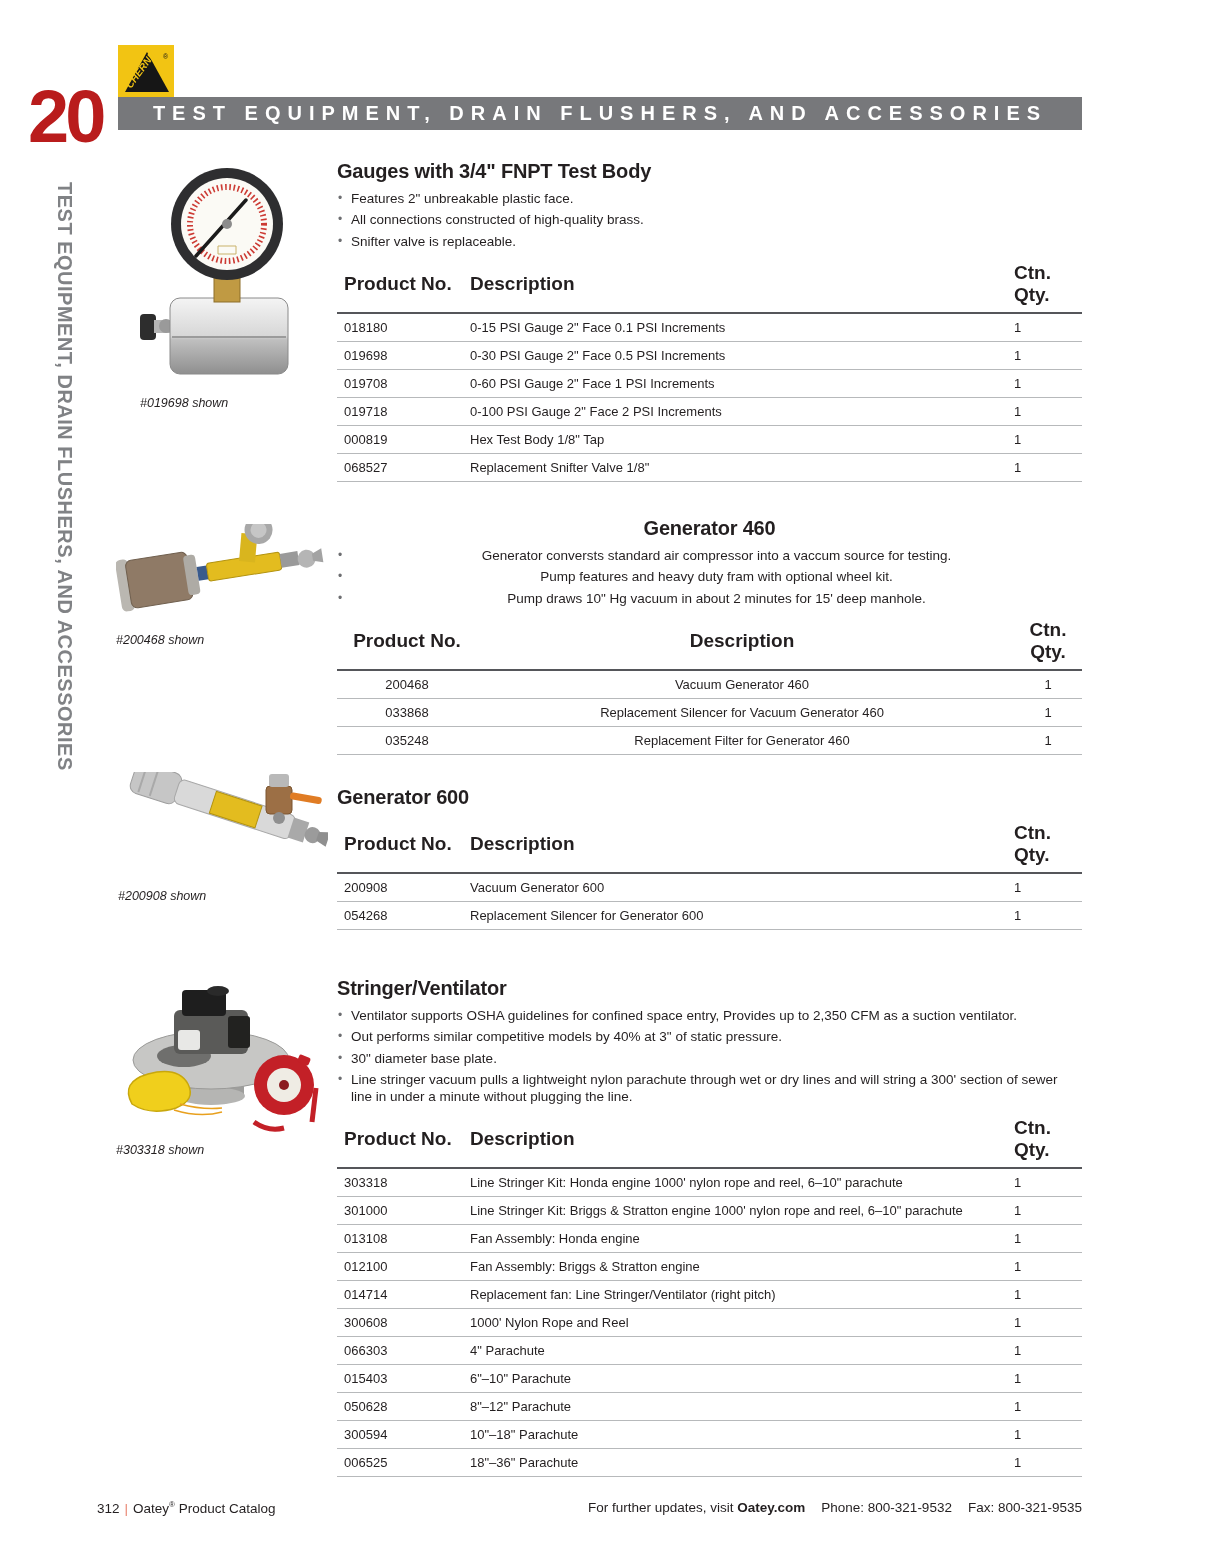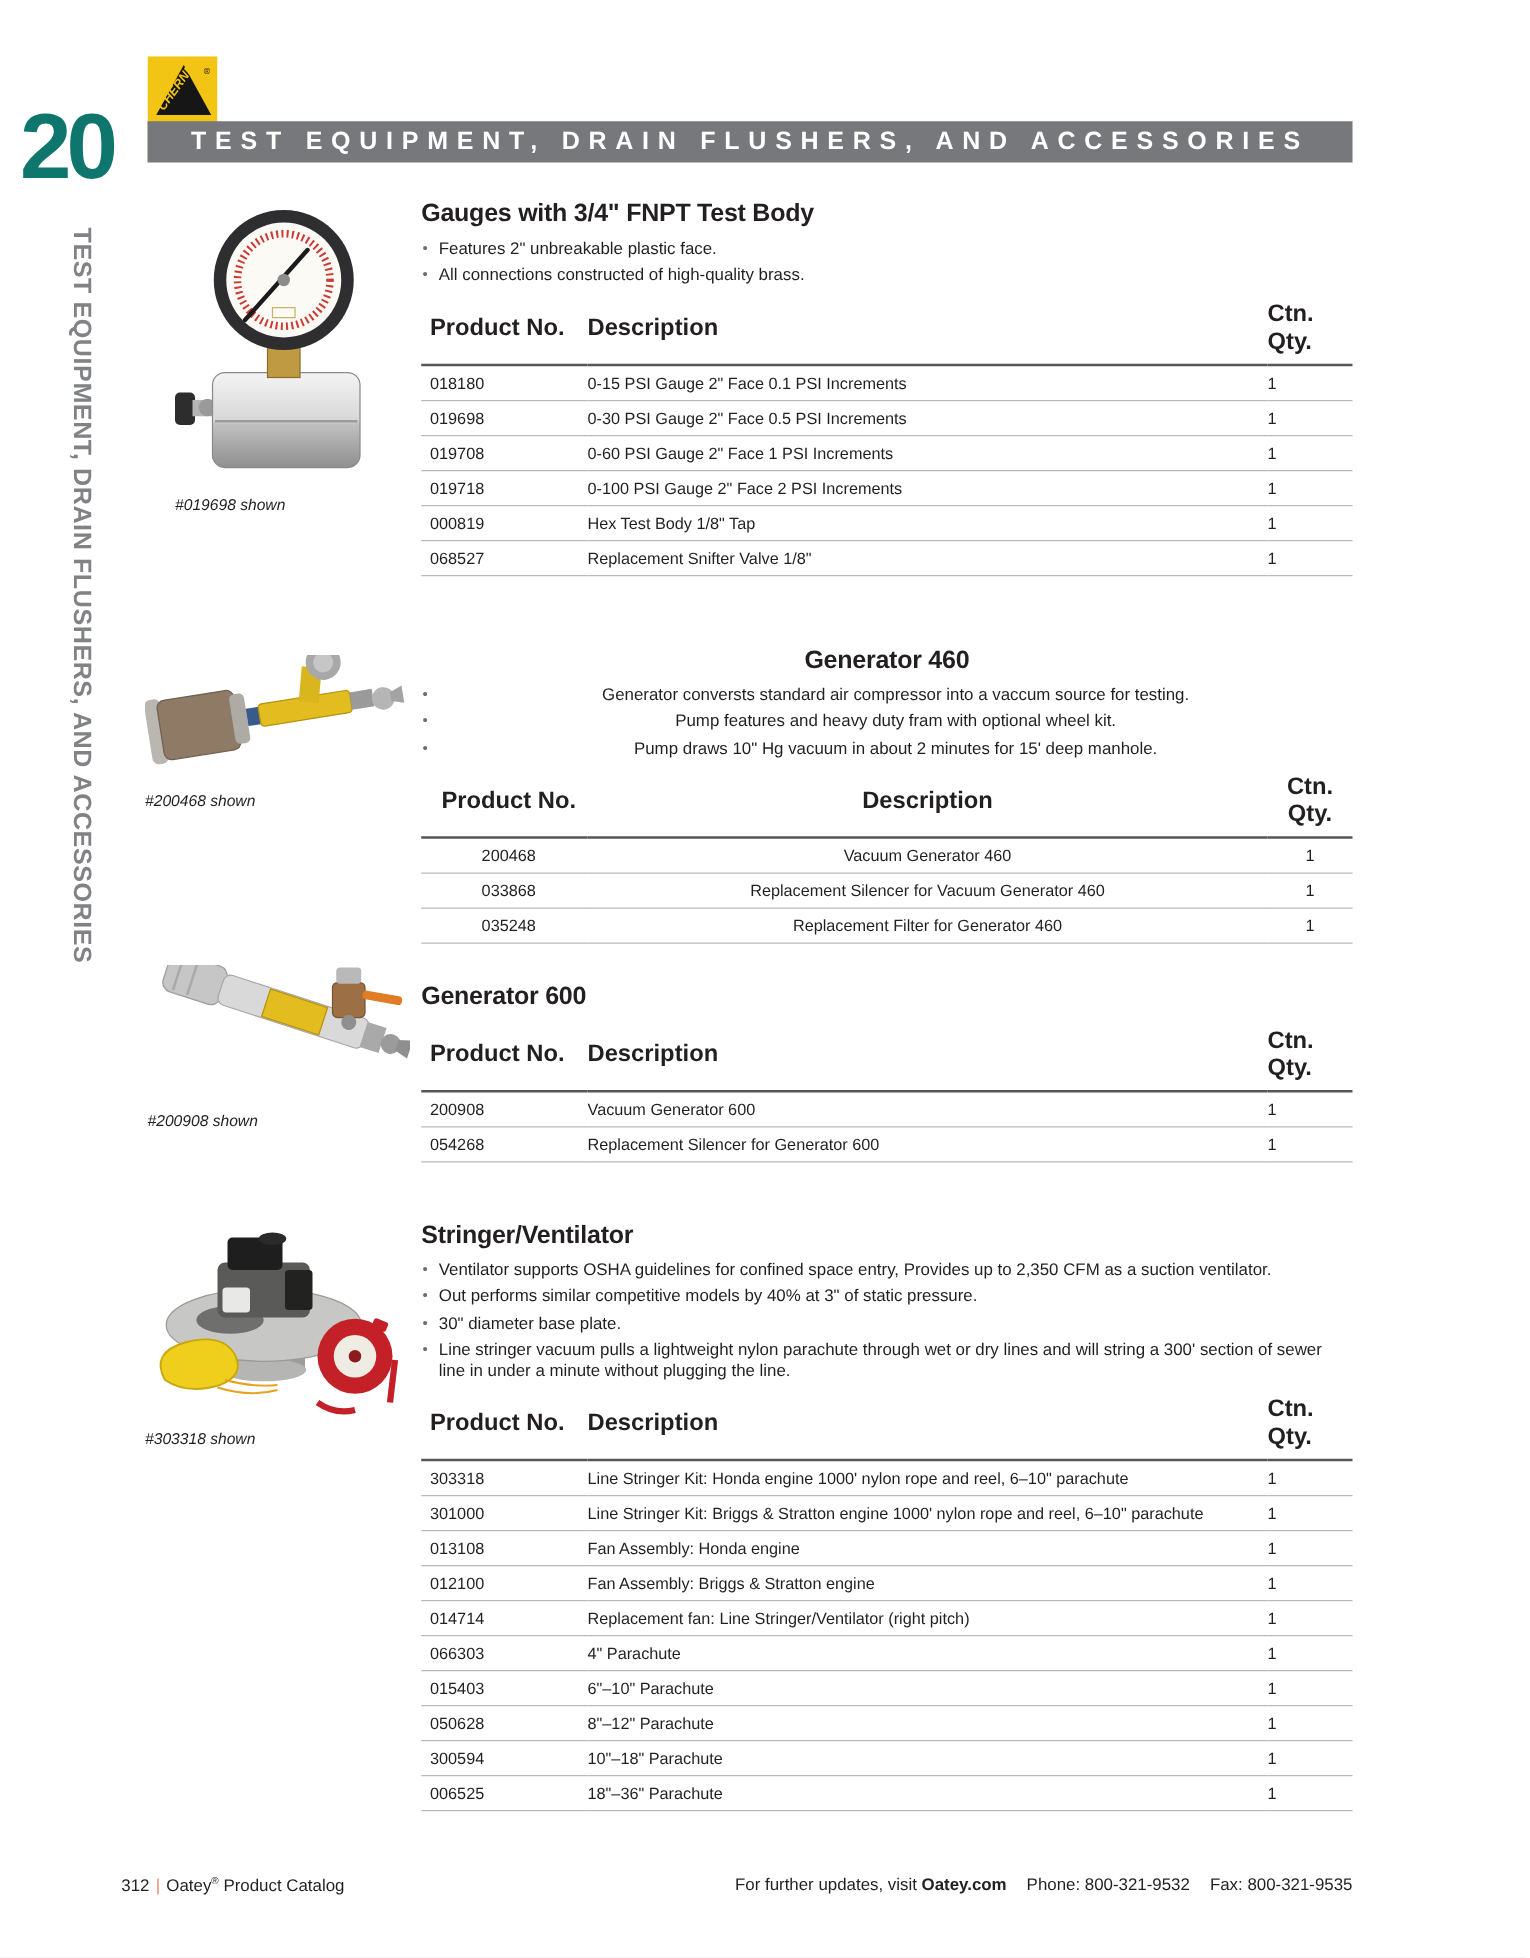--- a/index.html
+++ b/index.html
@@ -6,21 +6,21 @@
   .page {
     position:relative; width:1224px; height:1566px; margin:0 auto;
     background:#ffffff; font-family:"Liberation Sans", sans-serif; color:#231f20;
     overflow:hidden;
   }
   .abs { position:absolute; }
 
   
   .cherne-logo { left:118px; top:45px; width:56px; height:56px; }
   .chapter-number {
-    left:16px; top:84px; font-size:74px; font-weight:bold; color:#0f766e;
+    left:28px; top:84px; font-size:74px; font-weight:bold; color:#b91c1c;
     line-height:0.9; letter-spacing:-4px;
   }
   .header-bar {
     left:118px; top:97px; width:964px; height:33px; background:#77787b;
     color:#ffffff; font-weight:bold; font-size:20px; letter-spacing:7px;
     display:flex; align-items:center; justify-content:center; white-space:nowrap;
   }
   .sidebar-title {
     left:53px; top:182px; writing-mode:vertical-rl; text-orientation:mixed;
     color:#808285; font-weight:bold; font-size:20px; letter-spacing:0.5px;
@@ -180,20 +180,21 @@
       <rect x="182" y="74" width="12" height="8" rx="2" fill="#c32027" transform="rotate(22 188 78)"></rect>
     </svg>
     <div class="fig-caption">#303318 shown</div>
   </div>
 
   <div class="abs content c1">
     <h2 class="section-title">Gauges with 3/4" FNPT Test Body</h2>
     <ul class="bullets">
         <li>Features 2" unbreakable plastic face.</li>
         <li>All connections constructed of high-quality brass.</li>
+        <li>Snifter valve is replaceable.</li>
       </ul>
     <table class="products">
       <colgroup>
           <col class="col-p">
           <col>
           <col class="col-q">
         </colgroup>
       <thead>
         <tr>
           <td>Product No.</td>
@@ -347,20 +348,25 @@
             <td class="col-product">012100</td>
             <td class="col-desc">Fan Assembly: Briggs &amp; Stratton engine</td>
             <td class="col-qty">1</td>
           </tr>
           <tr>
             <td class="col-product">014714</td>
             <td class="col-desc">Replacement fan: Line Stringer/Ventilator (right pitch)</td>
             <td class="col-qty">1</td>
           </tr>
           <tr>
+            <td class="col-product">300608</td>
+            <td class="col-desc">1000' Nylon Rope and Reel</td>
+            <td class="col-qty">1</td>
+          </tr>
+          <tr>
             <td class="col-product">066303</td>
             <td class="col-desc">4" Parachute</td>
             <td class="col-qty">1</td>
           </tr>
           <tr>
             <td class="col-product">015403</td>
             <td class="col-desc">6"–10" Parachute</td>
             <td class="col-qty">1</td>
           </tr>
           <tr>

